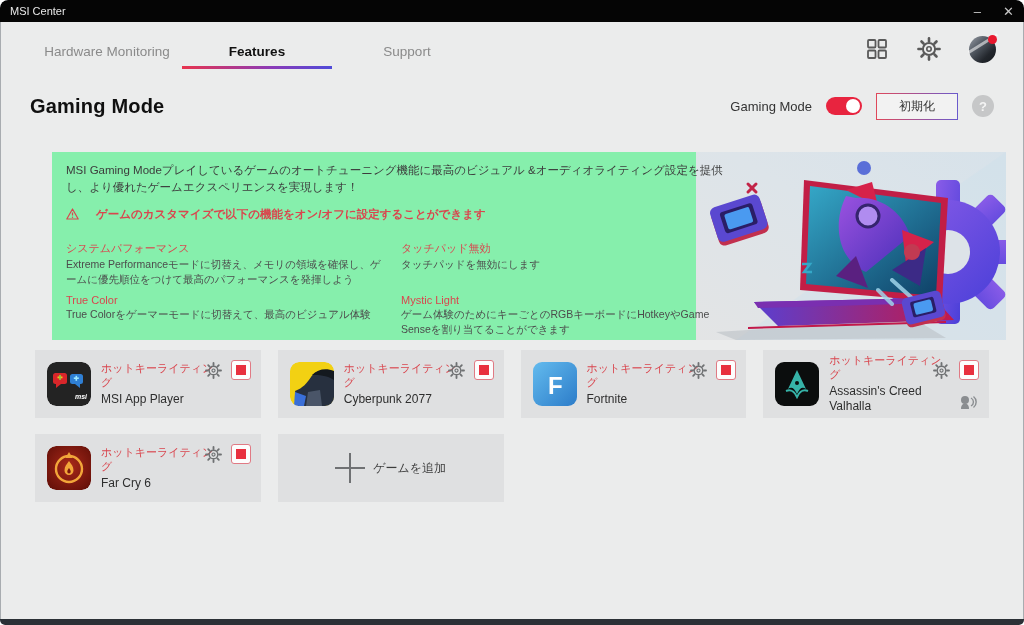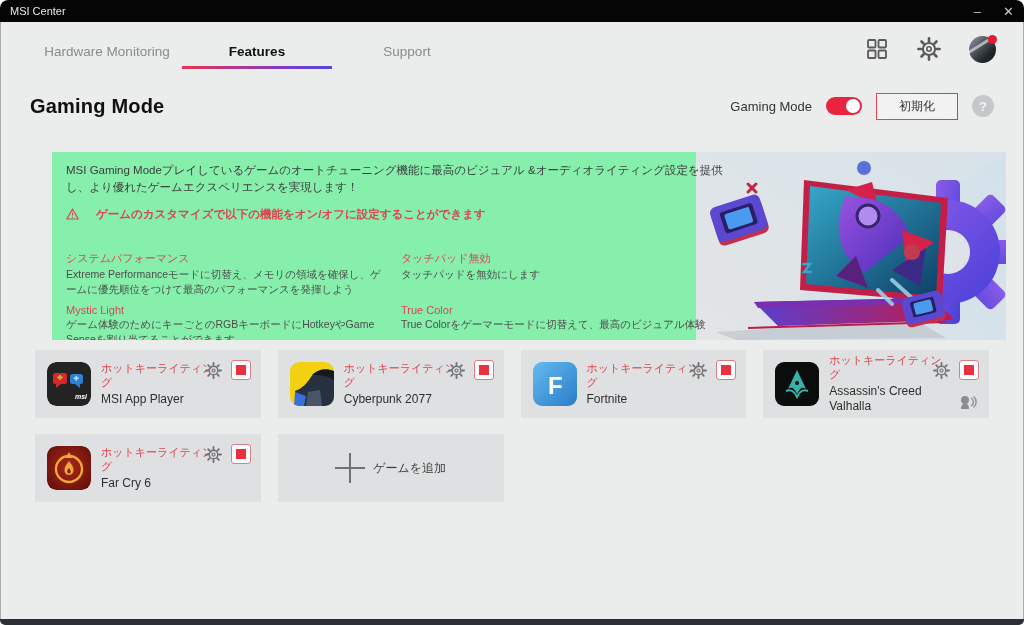--- a/index.html
+++ b/index.html
@@ -38,21 +38,21 @@
   .reset-btn { width:82px; height:27px; background:transparent; font-size:12px; color:#333; cursor:pointer;
                border:1px solid; border-image:linear-gradient(90deg,#e0485a,#6a5acd) 1; background:rgba(255,255,255,.35); }
   .help-circle { width:22px; height:22px; border-radius:50%; background:#c6c7c8; color:#f4f4f4; font-size:13px; font-weight:bold;
                  display:flex; align-items:center; justify-content:center; cursor:pointer; }
 
   
   .info-panel { position:absolute; top:152px; left:52px; width:954px; height:188px; background:#86efac; overflow:hidden; }
   .panel-text { position:absolute; left:14px; top:10px; width:676px; z-index:2; }
   .panel-desc { font-size:11.5px; color:#3c3c3c; line-height:1.5; }
   .panel-warning { display:flex; align-items:center; gap:17px; margin-top:10px; font-size:11.5px; font-weight:bold; color:#d9464e; }
-  .features-grid { display:grid; grid-template-columns:335px 1fr; column-gap:0; margin-top:22px; }
+  .features-grid { display:grid; grid-template-columns:335px 1fr; column-gap:0; margin-top:12px; }
   .feature { margin-top:7px; padding-right:18px; }
   .feature-title { font-size:11px; color:#d9464e; }
   .feature-desc { font-size:10.5px; color:#4c4c4c; line-height:1.45; margin-top:1px; }
   .illustration { position:absolute; right:0; top:0; height:188px; width:310px; z-index:1; }
 
   
   .cards-grid { position:absolute; top:350px; left:35px; width:954px; display:grid;
                 grid-template-columns:repeat(4,1fr); gap:16px 17px; }
   .card { position:relative; height:68px; background:#dfe0e1; display:flex; align-items:center; padding:0 10px 0 12px; cursor:pointer; }
   .game-icon { width:44px; height:44px; border-radius:9px; overflow:hidden; flex:0 0 44px; }
@@ -164,26 +164,26 @@
       <div class="features-grid">
         <div class="feature">
           <div class="feature-title">システムパフォーマンス</div>
           <div class="feature-desc">Extreme Performanceモードに切替え、メモリの領域を確保し、ゲームに優先順位をつけて最高のパフォーマンスを発揮しよう</div>
         </div>
         <div class="feature">
           <div class="feature-title">タッチパッド無効</div>
           <div class="feature-desc">タッチパッドを無効にします</div>
         </div>
         <div class="feature">
+          <div class="feature-title">True Color</div>
+          <div class="feature-desc">True Colorをゲーマーモードに切替えて、最高のビジュアル体験</div>
+        </div>
+        <div class="feature">
           <div class="feature-title">Mystic Light</div>
           <div class="feature-desc">ゲーム体験のためにキーごとのRGBキーボードにHotkeyやGame Senseを割り当てることができます</div>
-        </div>
-        <div class="feature">
-          <div class="feature-title">True Color</div>
-          <div class="feature-desc">True Colorをゲーマーモードに切替えて、最高のビジュアル体験</div>
         </div>
         <div class="feature">
           <div class="feature-title">Nahimic</div>
 
         </div>
         <div class="feature">
           <div class="feature-title">Game Highlights</div>
 
         </div>
       </div>

